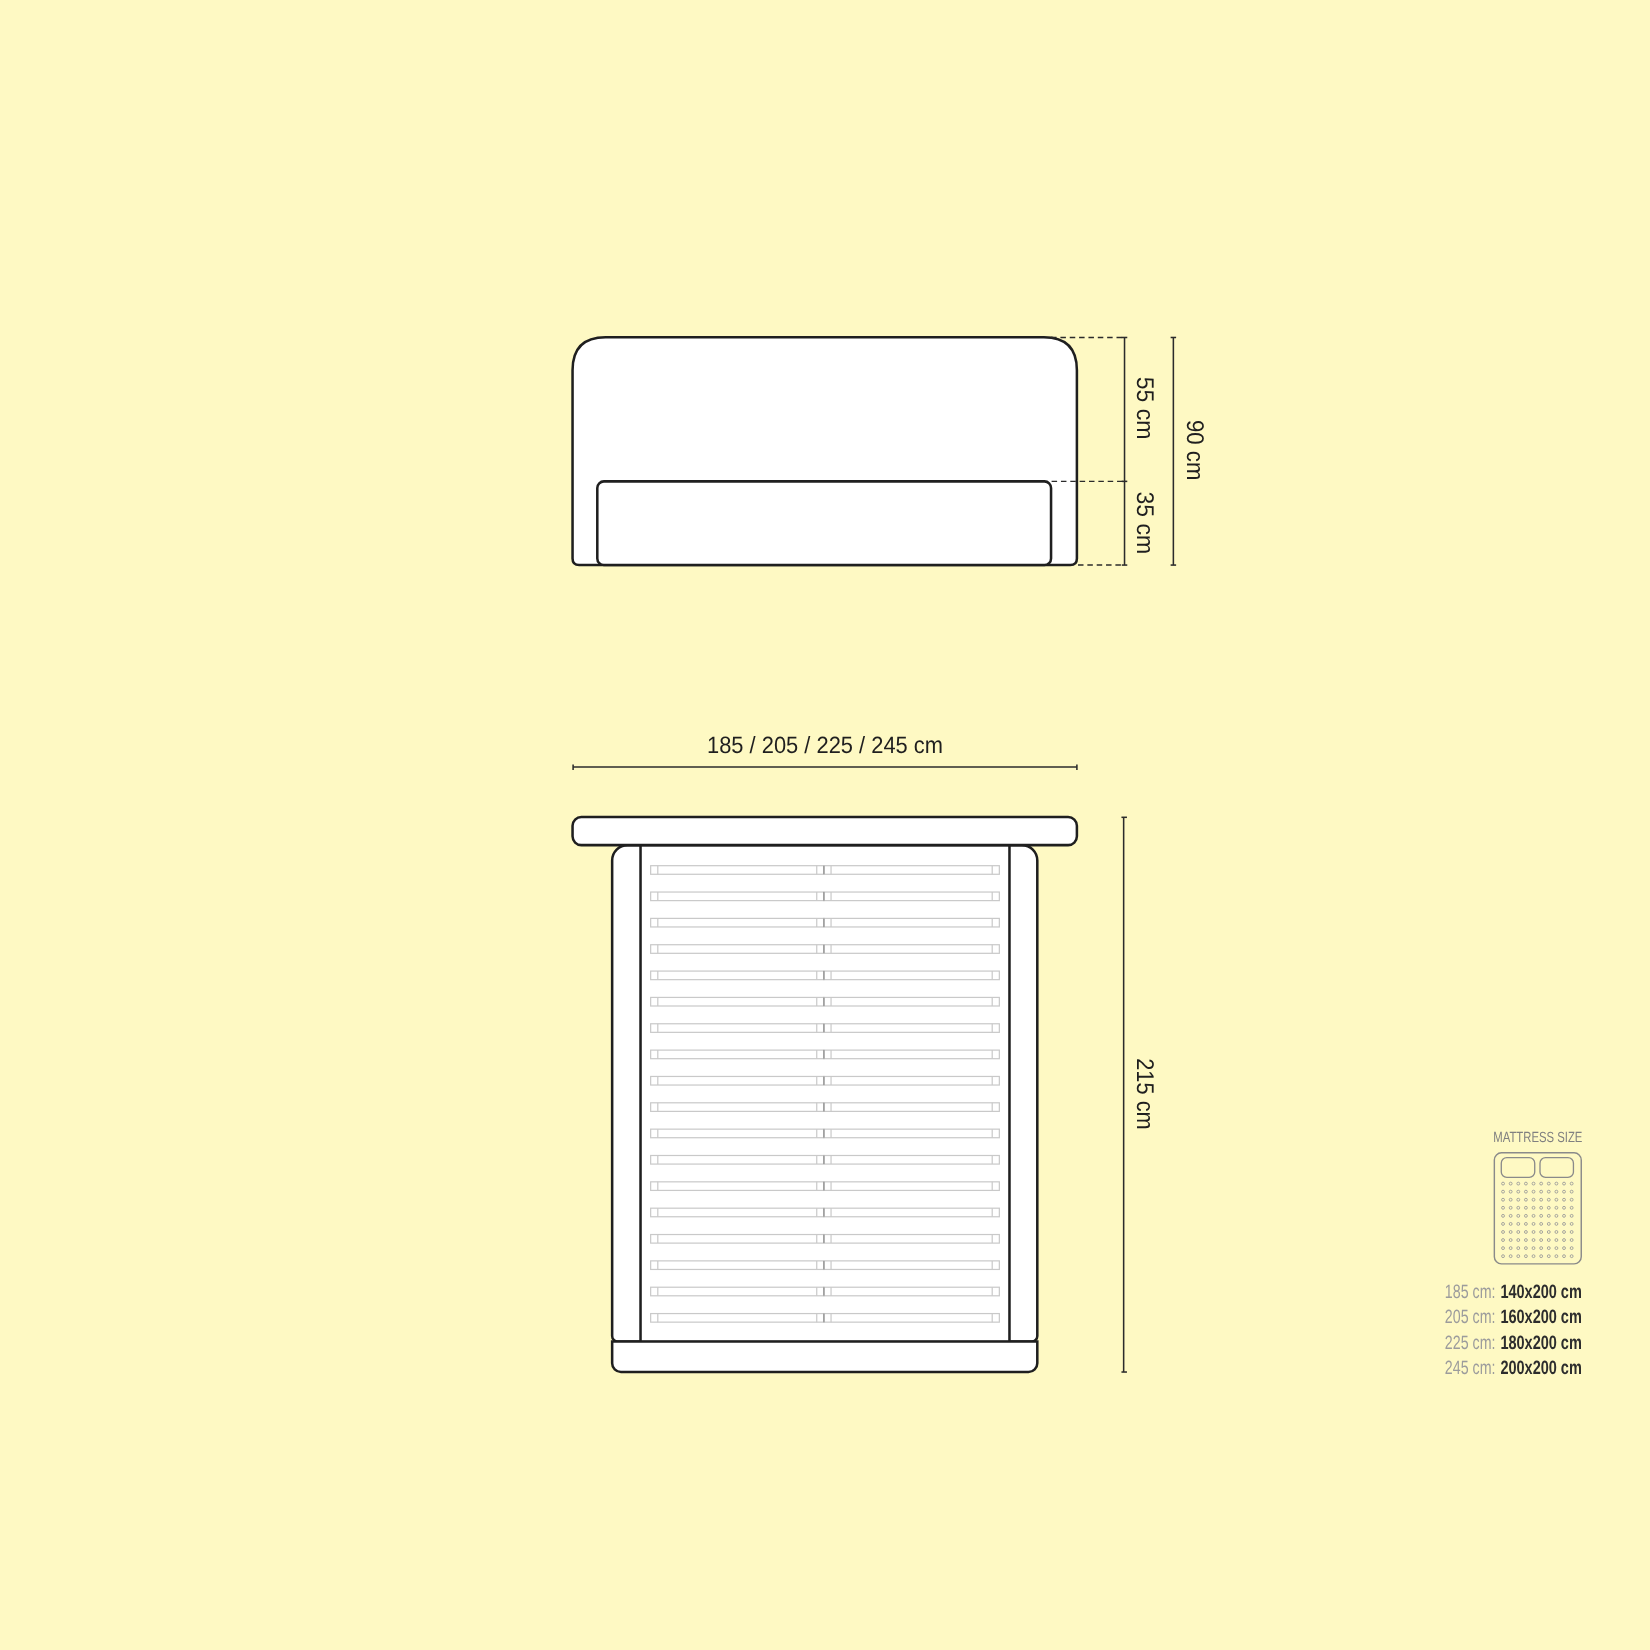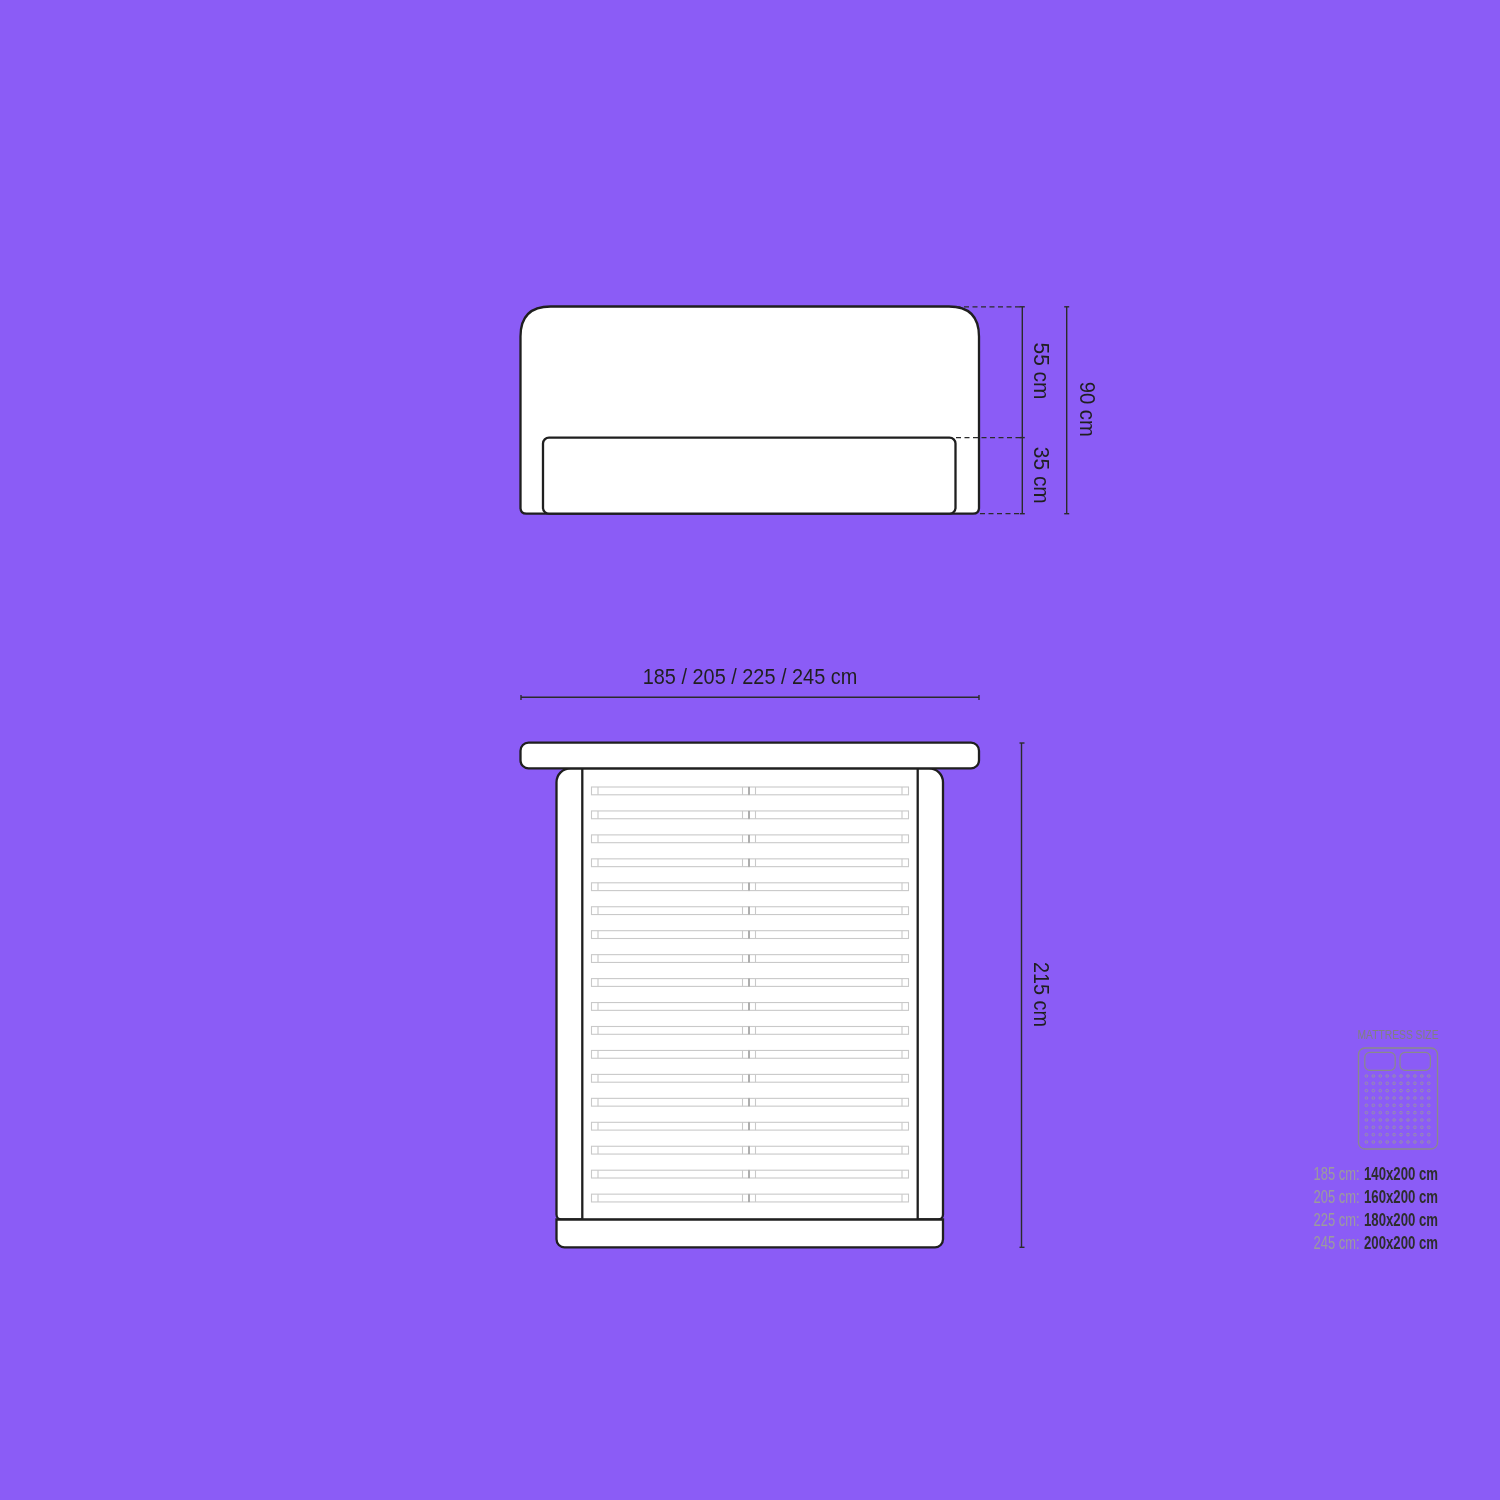--- a/index.html
+++ b/index.html
@@ -1,16 +1,16 @@
 <!DOCTYPE html>
 <html><head>
 <meta charset="utf-8">
 <style>
   html,body{margin:0;padding:0;background:#ffffff;}
-  #page{position:relative;width:1500px;height:1500px;background:#8b5cf6;overflow:hidden;
+  #page{position:relative;width:1500px;height:1500px;background:#fef9c3;overflow:hidden;
         font-family:"Liberation Sans", sans-serif;}
   svg{position:absolute;left:0;top:0;}
 </style>
 </head>
 <body>
 <div id="page">
 <svg width="1500" height="1500" viewBox="0 0 1500 1500">
   <g fill="none" stroke="#1f1f1f" stroke-width="2.3">
 
     <path d="M520.5,507.7 L520.5,336.5 Q520.5,306.5 550.5,306.5 L949,306.5 Q979,306.5 979,336.5 L979,507.7 Q979,513.7 973,513.7 L526.5,513.7 Q520.5,513.7 520.5,507.7 Z" fill="#ffffff"></path>

